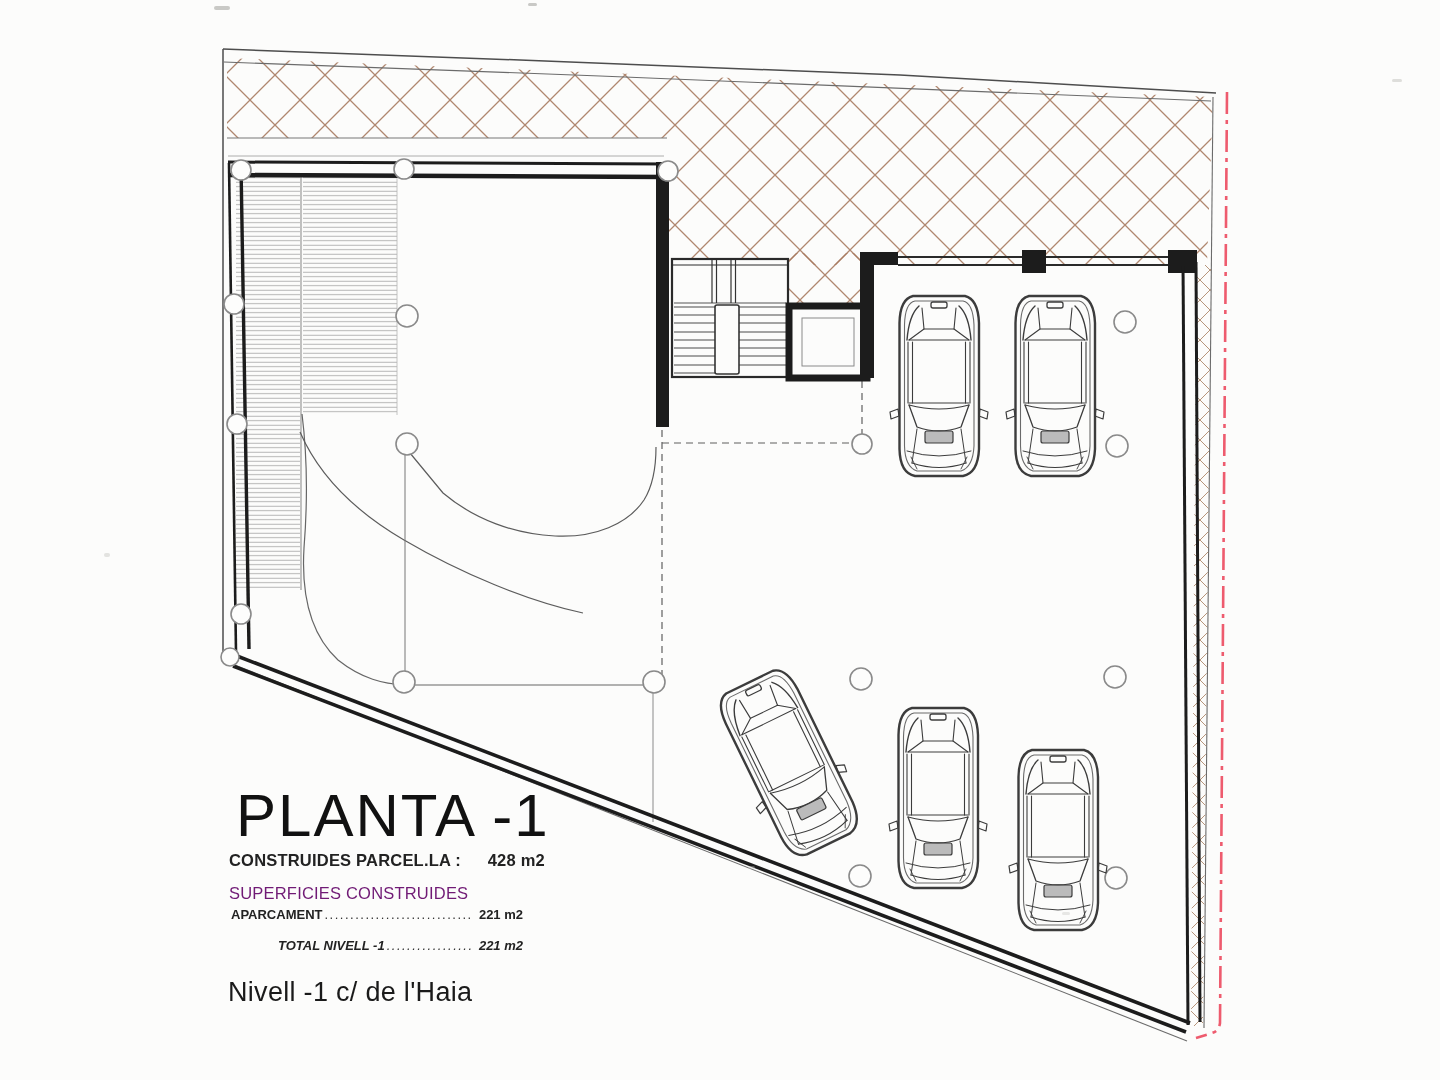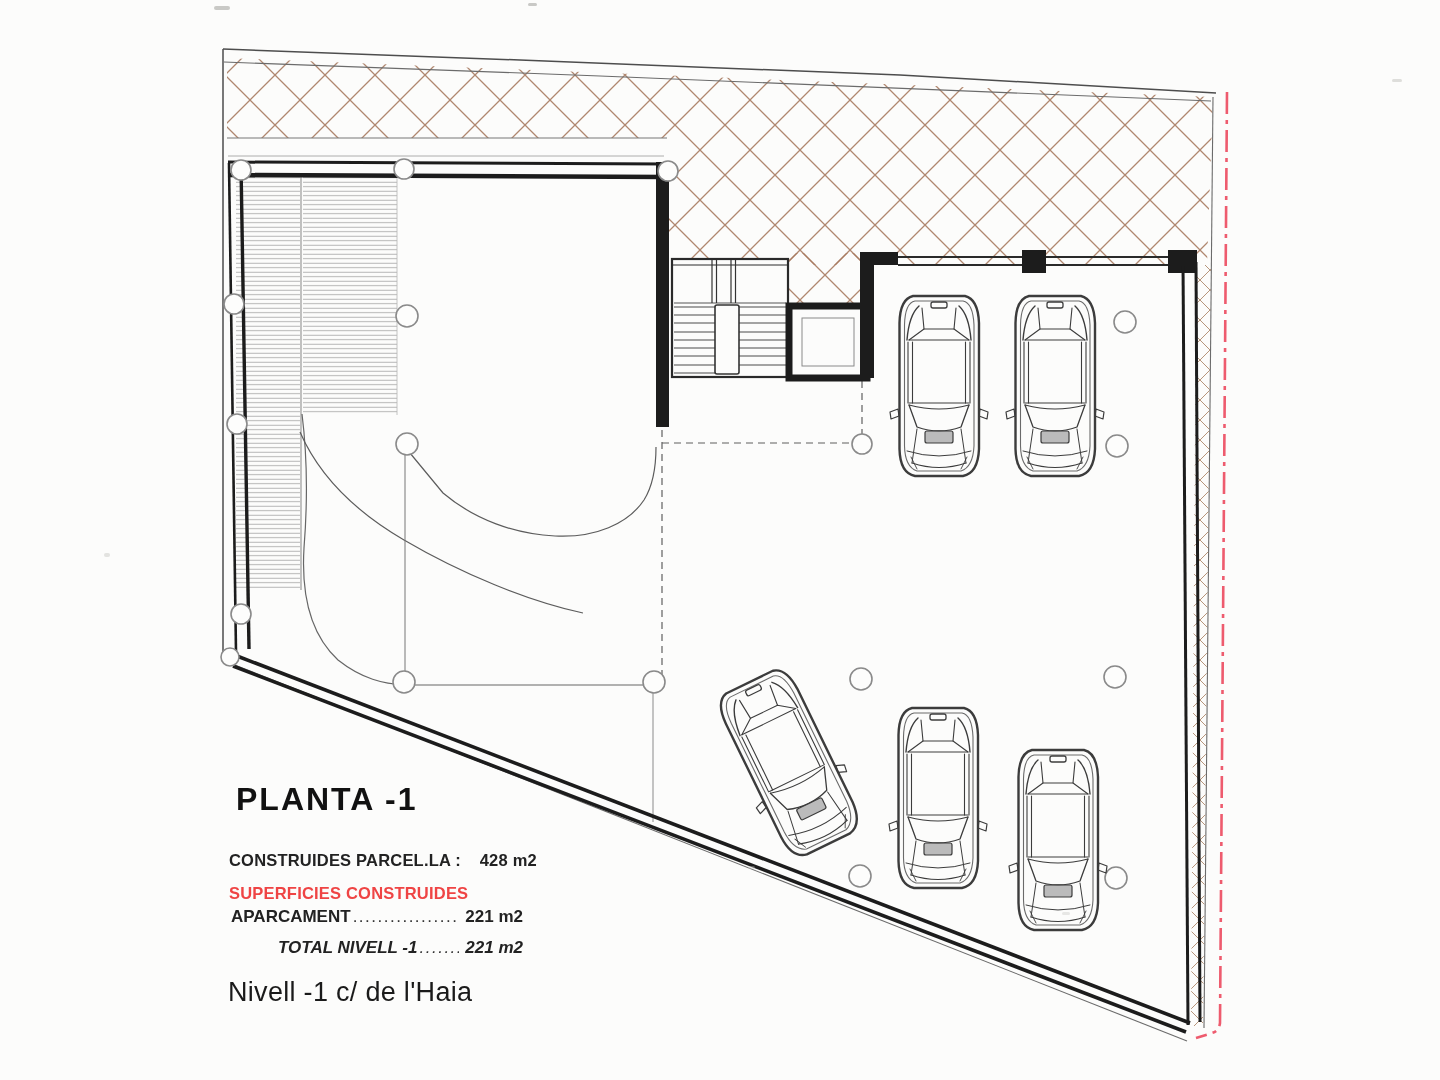--- a/index.html
+++ b/index.html
@@ -7,37 +7,37 @@
     width:1440px;height:1080px;overflow:hidden;
     background:#fcfcfb;
     font-family:"Liberation Sans", sans-serif;
     color:#1f1f1f;
     position:relative;
   }
   #plan-svg{position:absolute;left:0;top:0;}
   .titleblock{position:absolute;z-index:5;}
   .tb-title{
     position:absolute;left:236px;top:781px;
-    font-size:32px;font-weight:700;letter-spacing:2px;color:#111;
+    font-size:60px;font-weight:400;letter-spacing:2px;color:#111;
     white-space:nowrap;
   }
   .tb-line1{
     position:absolute;left:229px;top:851px;
     font-size:16.5px;font-weight:600;letter-spacing:0.2px;color:#222;
     white-space:nowrap;
   }
-  .tb-line1 .val{margin-left:14px;}
+  .tb-line1 .val{margin-left:22px;}
   .tb-line2{
     position:absolute;left:229px;top:884px;
-    font-size:16.5px;font-weight:700;letter-spacing:0.2px;color:#ef4444;
+    font-size:16.5px;font-weight:400;letter-spacing:0.2px;color:#701a75;
     white-space:nowrap;
   }
   .tb-row{
     position:absolute;display:flex;align-items:flex-end;
-    font-size:17px;font-weight:600;color:#222;white-space:nowrap;
+    font-size:13px;font-weight:600;color:#222;white-space:nowrap;
   }
   .tb-row .dots{
     flex:1;overflow:hidden;letter-spacing:1.5px;margin:0 6px 0 2px;
     font-weight:400;color:#333;
   }
   .tb-row-aparcament{left:231px;top:907px;width:292px;}
   .tb-row-total{left:278px;top:938px;width:245px;font-style:italic;}
   .tb-caption{
     position:absolute;left:228px;top:977px;
     font-size:27px;font-weight:500;letter-spacing:0.3px;color:#1a1a1a;

